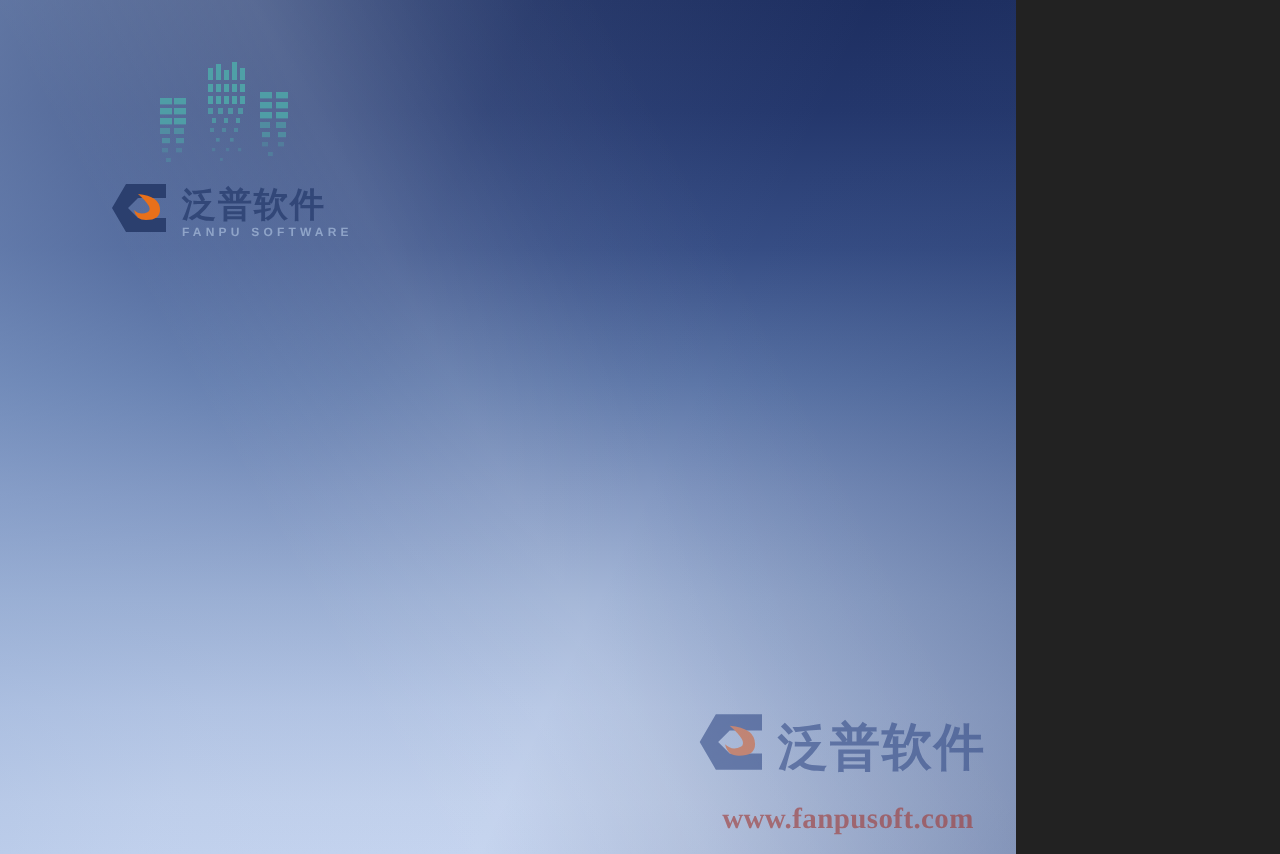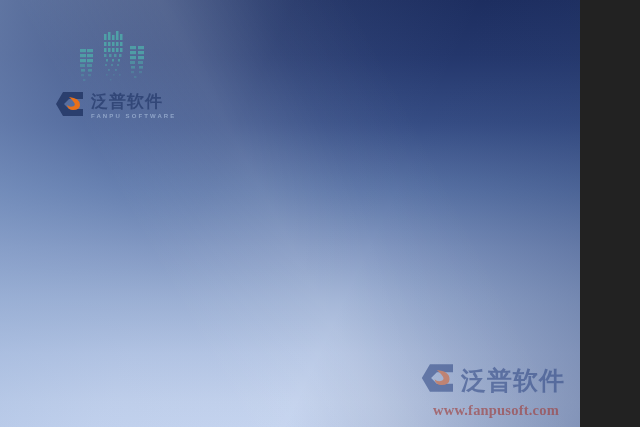--- a/index.html
+++ b/index.html
@@ -2,21 +2,21 @@
 <html><head>
 <meta charset="utf-8">
 <style>
   html, body {
     margin: 0;
     padding: 0;
     background: #222;
   }
   #slide {
     position: relative;
-    width: 580px;
+    width: 508px;
     height: 427px;
     overflow: hidden;
     font-family: "Liberation Sans", sans-serif;
     
     background:
       linear-gradient(115deg,
         rgba(150,175,215,0.55) 0%,
         rgba(150,175,215,0.10) 38%,
         rgba(40,60,110,0.00) 62%,
         rgba(40,60,110,0.42) 100%),
@@ -115,21 +115,21 @@
     color: #39508a;
     letter-spacing: 1px;
   }
   .wm-url {
     font-family: "Liberation Serif", serif;
     font-size: 14.5px;
     font-weight: bold;
     color: #a03c38;
     letter-spacing: 0.2px;
     text-align: center;
-    margin-top: 5px;
+    margin-top: 11px;
   }
 </style>
 </head>
 <body>
 
 <div id="slide">
 
   <div class="sheen"></div>
 
   <div class="skyline">

